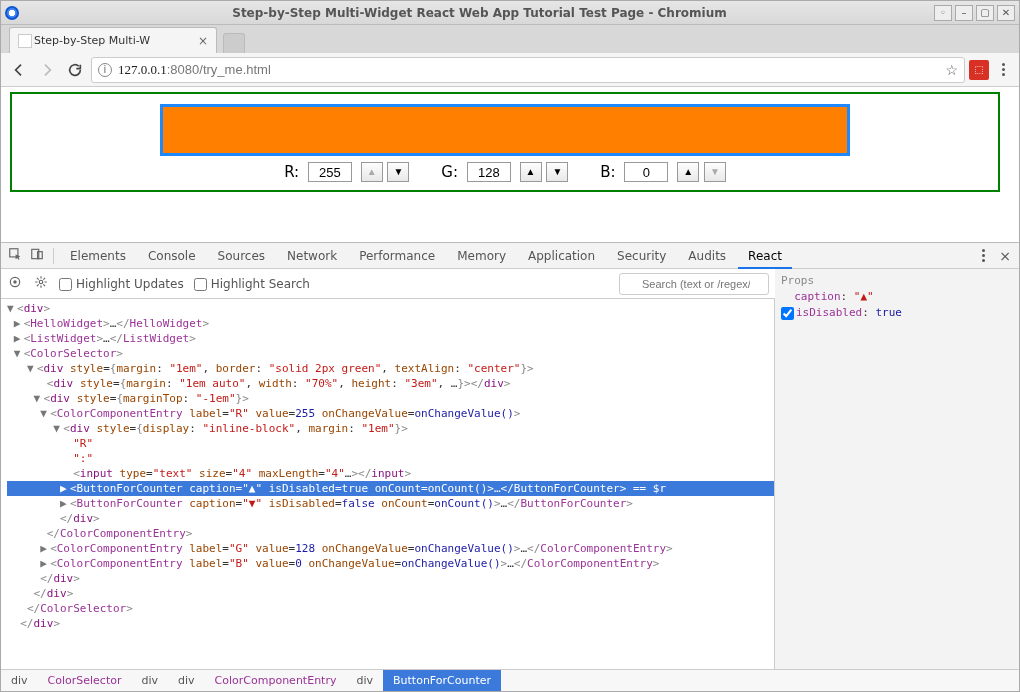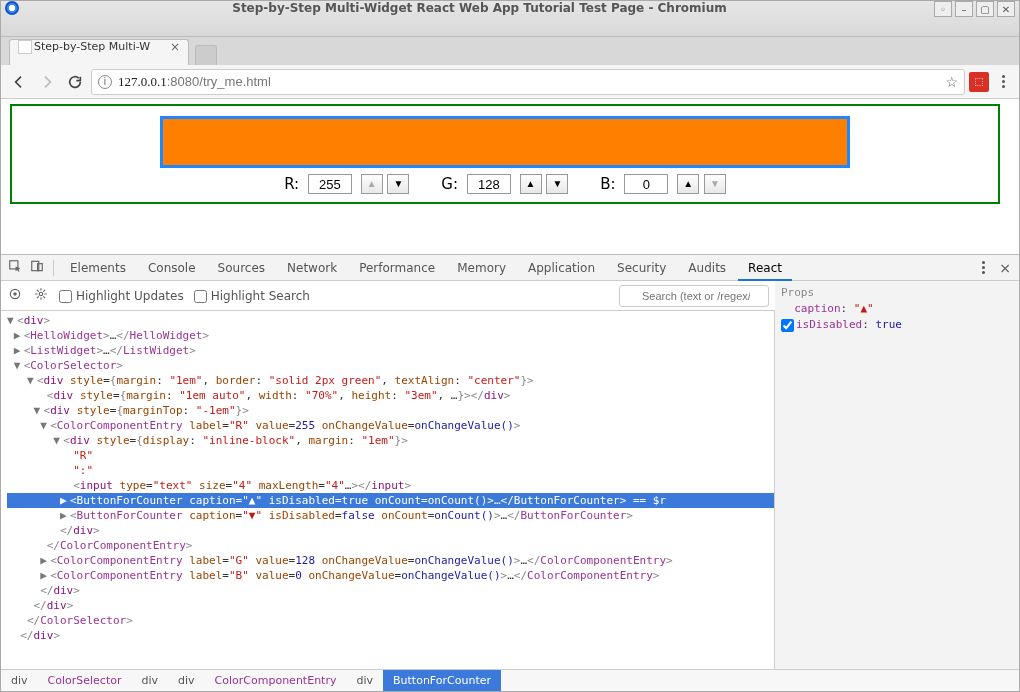--- a/index.html
+++ b/index.html
@@ -1,28 +1,28 @@
 <!DOCTYPE html>
 <html><head>
 <meta charset="utf-8">
 <style>
   * { box-sizing: border-box; }
   html, body { margin: 0; padding: 0; font-family: "DejaVu Sans", "Segoe UI", Arial, sans-serif; font-size: 12px; color: #333; background: #fff; }
   
   
   .window { width: 1020px; height: 692px; background: #dedede; display: flex; flex-direction: column; border: 1px solid #aaa; }
-  .titlebar { height: 36px; background: linear-gradient(#e6e6e6,#d8d8d8); display: flex; align-items: flex-start; border-bottom: 1px solid #bbb; position: relative; }
+  .titlebar { height: 24px; background: linear-gradient(#e6e6e6,#d8d8d8); display: flex; align-items: center; border-bottom: 1px solid #bbb; position: relative; }
   .titlebar .chromium-icon { width: 14px; height: 14px; border-radius: 50%; background: radial-gradient(circle at 50% 50%, #fff 0 3px, #4285f4 3px 6px, transparent 6px); border: 2px solid #0b57d0; margin: 0 6px 0 4px; }
   .titlebar .title { flex: 1; text-align: center; font-weight: bold; color: #555; font-size: 12px; }
   .titlebar .win-btns { display: flex; gap: 3px; margin-right: 4px; }
   .titlebar .win-btn { width: 18px; height: 16px; border: 1px solid #aaa; background: #eee; display:flex; align-items:center; justify-content:center; font-size:10px; color:#555; }
   
   
   .tabstrip { height: 28px; background: #d8d8d8; display:flex; align-items:flex-end; padding-left: 8px; position: relative;}
-  .tab { height: 26px; width: 180px; background: #f5f5f5; border: 1px solid #bbb; border-bottom: none; border-radius: 3px 3px 0 0; display:flex; align-items:flex-start; padding: 0 8px; font-size: 11px; color:#333; gap:2px;}
+  .tab { height: 26px; width: 208px; background: #f5f5f5; border: 1px solid #bbb; border-bottom: none; border-radius: 3px 3px 0 0; display:flex; align-items:center; padding: 0 8px; font-size: 11px; color:#333; gap:2px;}
   .tab .favicon { width:14px; height:14px; border:1px solid #ccc; background:#fff;}
   .tab .tab-label { flex:1; white-space: nowrap; overflow:hidden; text-overflow:ellipsis;}
   .tab .close-x { font-size:12px; color:#666;}
   .new-tab { width: 22px; height: 20px; background:#ccc; margin-left: 6px; border-radius: 3px 3px 0 0; border:1px solid #bbb; border-bottom:none; margin-bottom:0;}
   
   
   .omnibar { height: 34px; background: #f5f5f5; border-bottom: 1px solid #ccc; display:flex; align-items:center; padding: 0 6px; gap:4px;}
   .nav-btn { width:24px; height:24px; display:flex; align-items:center; justify-content:center; color:#555; }
   .nav-btn.disabled { color:#bbb; }
   .omnibox { flex:1; height:26px; border:1px solid #ccc; border-radius:3px; background:#fff; display:flex; align-items:center; padding:0 6px; gap:6px; font-size:13px;}

